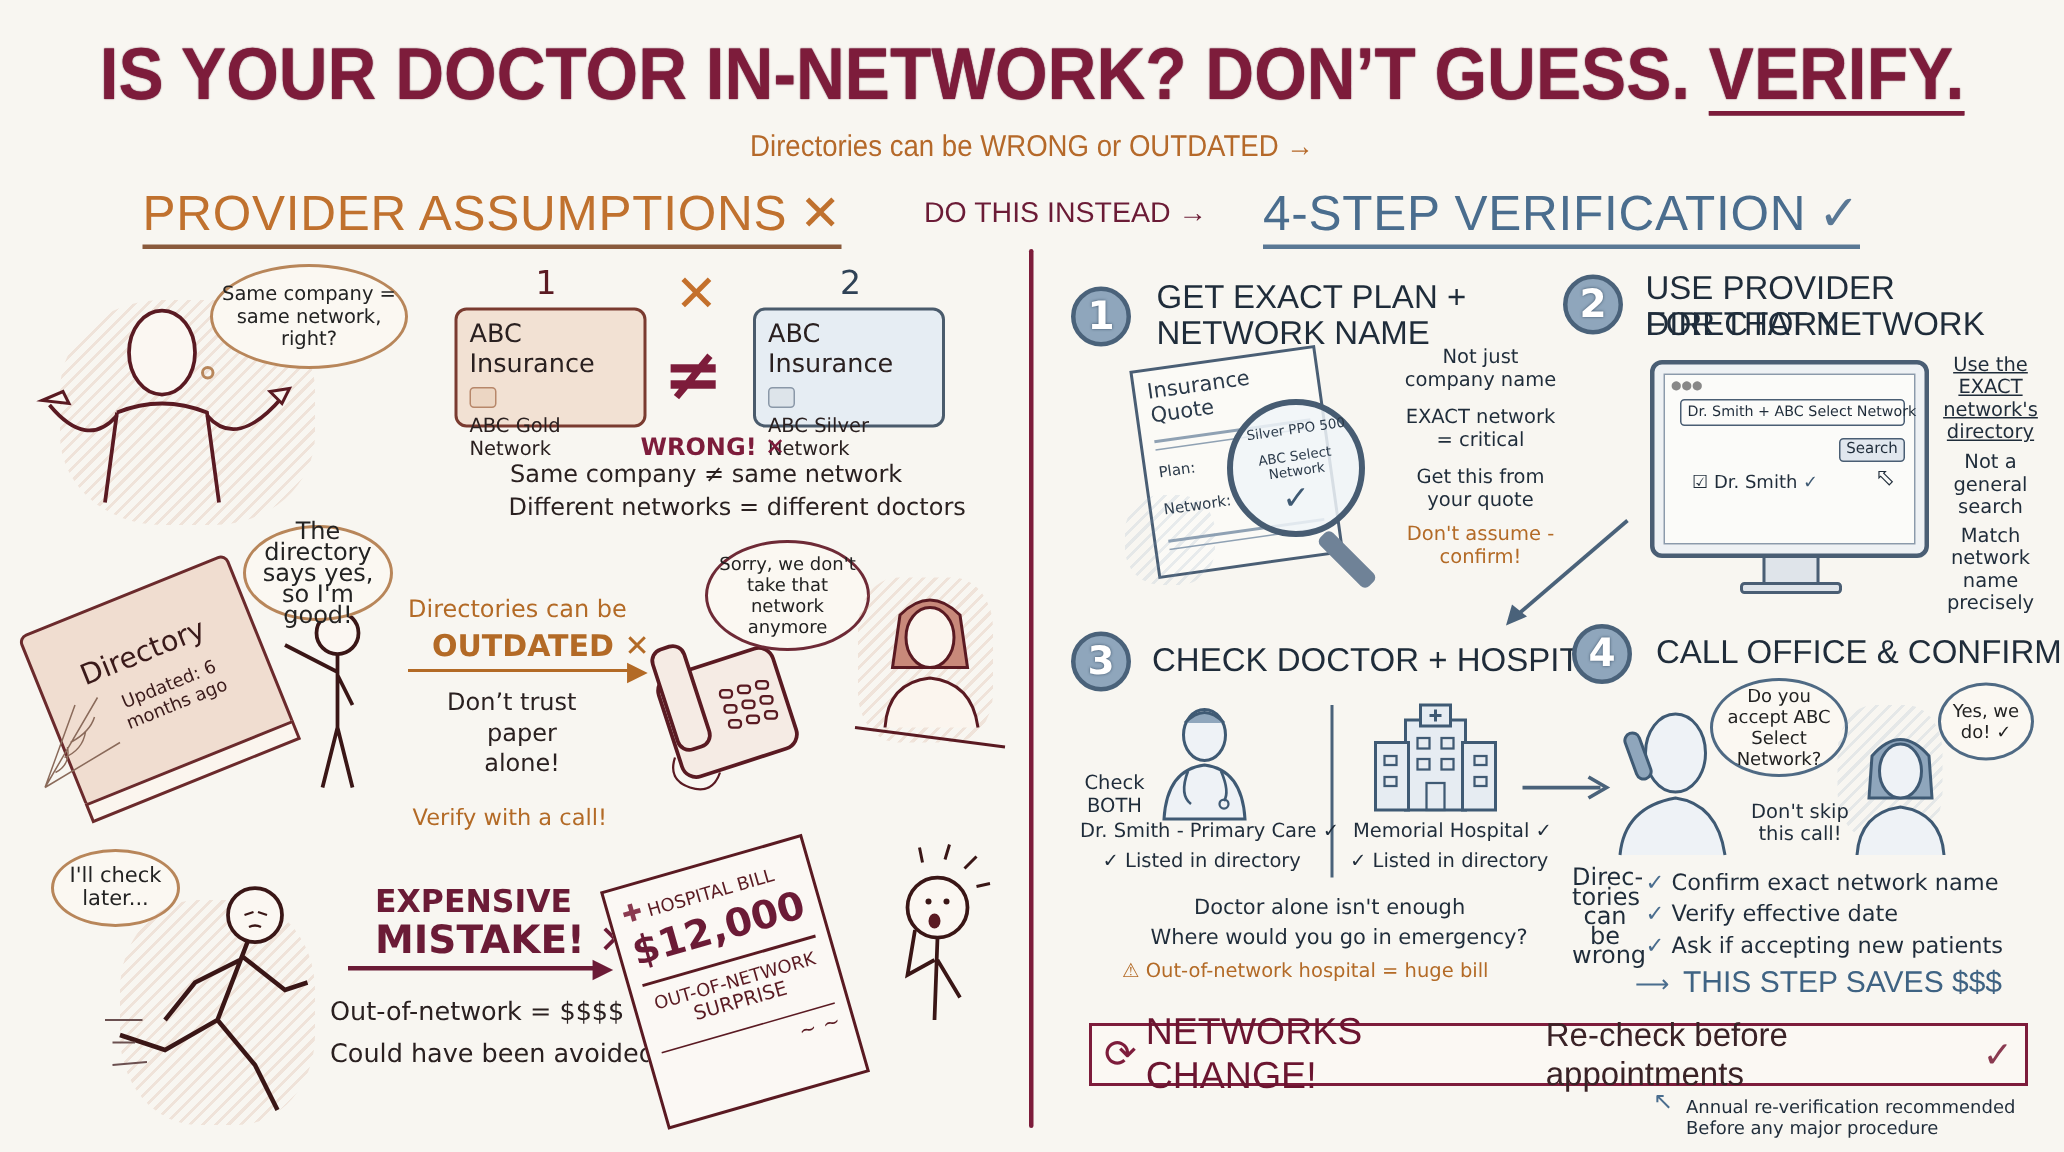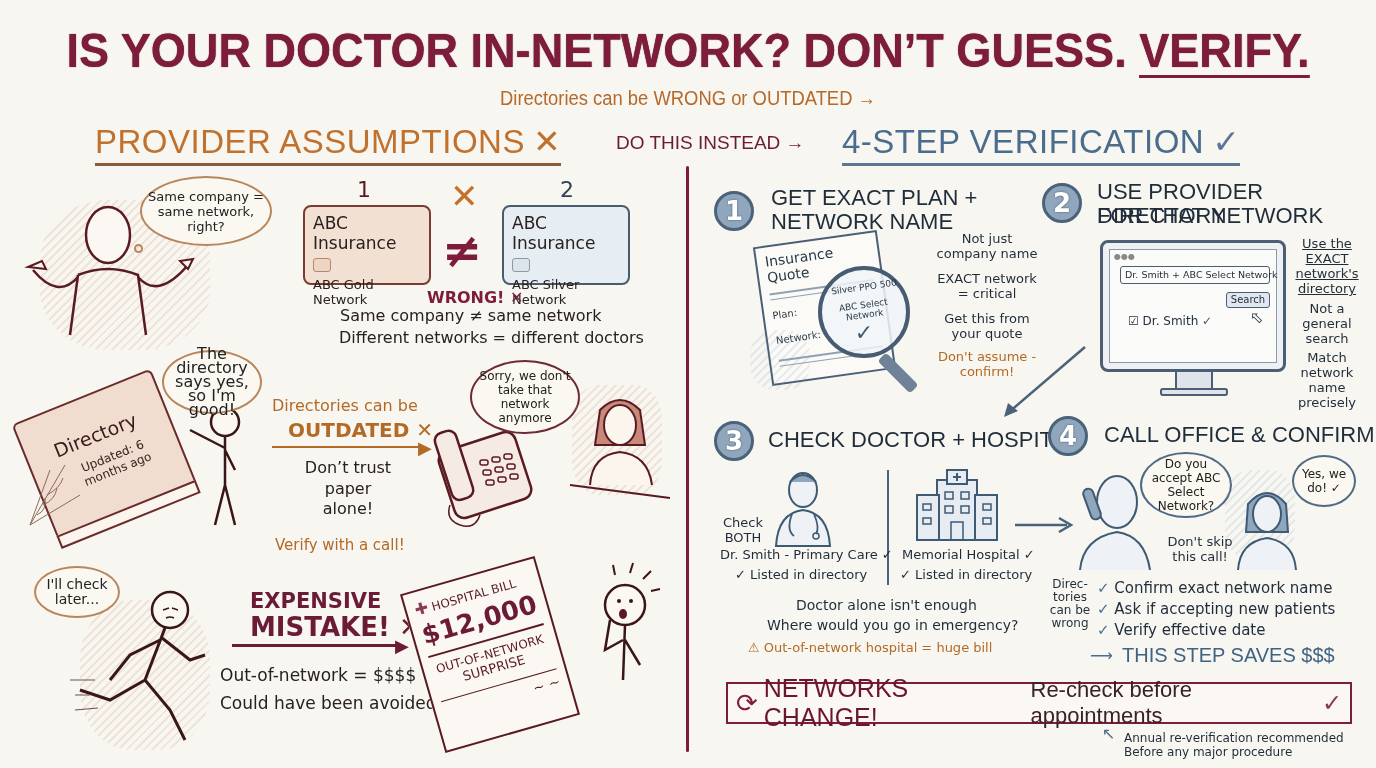--- a/index.html
+++ b/index.html
@@ -184,21 +184,21 @@
 <svg class="abs" style="left:185px;top:400px;" width="70" height="130">
   <circle cx="40" cy="22" r="14" fill="#fbf7f2" stroke="#3a1616" stroke-width="2.5"></circle>
   <path d="M40 36 L40 85 L30 125 M40 85 L50 125 M40 48 L5 30 M40 50 L50 70" fill="none" stroke="#3a1616" stroke-width="2.5"></path>
 </svg>
 <div class="abs bubble" style="left:162px;top:350px;width:100px;height:64px;font-size:16px;line-height:14px;">The directory says yes, so I'm good!</div>
 
 <div class="abs" style="left:272px;top:396px;font-size:16px;color:#b36a26;">Directories can be</div>
 <div class="abs" style="left:288px;top:418px;font-size:20px;color:#b36a26;font-weight:700;">OUTDATED ✕</div>
 <div class="abs" style="left:272px;top:446px;width:150px;height:2px;background:#b36a26;"></div>
 <div class="abs" style="left:418px;top:437px;font-size:18px;color:#b36a26;">▶</div>
-<div class="abs txt" style="left:298px;top:458px;text-align:center;width:100px;">Don’t trust</div>
+<div class="abs txt" style="left:298px;top:458px;text-align:left;width:100px;">Don’t trust</div>
 <div class="abs txt" style="left:298px;top:479px;text-align:center;width:100px;">paper alone!</div>
 <div class="abs" style="left:275px;top:536px;font-size:15px;color:#b36a26;">Verify with a call!</div>
 
 <svg class="abs" style="left:435px;top:420px;" width="110" height="110">
   <rect x="10" y="20" width="80" height="70" rx="10" transform="rotate(-18 50 55)" fill="#f5ebe4" stroke="#5a1a22" stroke-width="2.5"></rect>
   <rect x="8" y="10" width="22" height="70" rx="8" transform="rotate(-18 20 45)" fill="#f5ebe4" stroke="#5a1a22" stroke-width="2.5"></rect>
   <g fill="none" stroke="#5a1a22" stroke-width="1.5">
     <rect x="45" y="40" width="8" height="5" rx="2"></rect>
       <rect x="57" y="37" width="8" height="5" rx="2"></rect>
       <rect x="69" y="34" width="8" height="5" rx="2"></rect>
@@ -360,25 +360,25 @@
 <div class="abs speech blue" style="left:1140px;top:452px;width:92px;height:66px;font-size:12px;">Do you accept ABC Select Network?</div>
 <div class="abs hatch-cool" style="left:1225px;top:470px;width:70px;height:90px;border-radius:35%;"></div>
 <svg class="abs" style="left:1232px;top:482px;" width="70" height="90">
   <path d="M16 22 Q35 0 54 22 L56 50 L14 50 Z" fill="#8fa6bc" stroke="#3f5a74" stroke-width="2"></path>
   <ellipse cx="35" cy="32" rx="14" ry="18" fill="#eef2f6" stroke="#3f5a74" stroke-width="2"></ellipse>
   <path d="M6 88 Q8 60 35 56 Q62 60 64 88" fill="#eef2f6" stroke="#3f5a74" stroke-width="2"></path>
 </svg>
 <div class="abs speech blue" style="left:1292px;top:455px;width:64px;height:52px;font-size:12px;">Yes, we do! ✓</div>
 <div class="abs" style="left:1167px;top:534px;width:66px;text-align:center;font-size:13px;line-height:15px;color:#1f2c3a;">Don't skip this call!</div>
 
-<div class="abs" style="left:1048px;top:578px;width:44px;text-align:center;font-size:12px;line-height:13px;color:#1f2c3a;">Direc- tories can be wrong</div>
+<div class="abs" style="left:1048px;top:578px;width:44px;text-align:center;font-size:16px;line-height:13px;color:#1f2c3a;">Direc- tories can be wrong</div>
 <div class="abs" style="left:1097px;top:578px;font-size:15px;line-height:21px;color:#1f2c3a;">
   <div><span style="color:#4a6d8e;">✓</span> <span>Confirm exact network name</span></div>
+  <div><span style="color:#4a6d8e;">✓</span> <span>Verify effective date</span></div>
   <div><span style="color:#4a6d8e;">✓</span> <span>Ask if accepting new patients</span></div>
-  <div><span style="color:#4a6d8e;">✓</span> <span>Verify effective date</span></div>
 </div>
 <div class="abs" style="left:1090px;top:646px;font-size:16px;color:#4a6d8e;">⟶</div>
 <div class="abs" style="left:1122px;top:644px;font-family:'Liberation Sans',sans-serif;font-size:20px;color:#3f6383;">THIS STEP SAVES $$$</div>
 
 <div class="abs" id="banner">
   <span class="cycle">⟳</span>
   <span class="b1">NETWORKS CHANGE!</span>
   <span class="b2">Re-check before appointments</span>
   <span class="ck">✓</span>
 </div>

